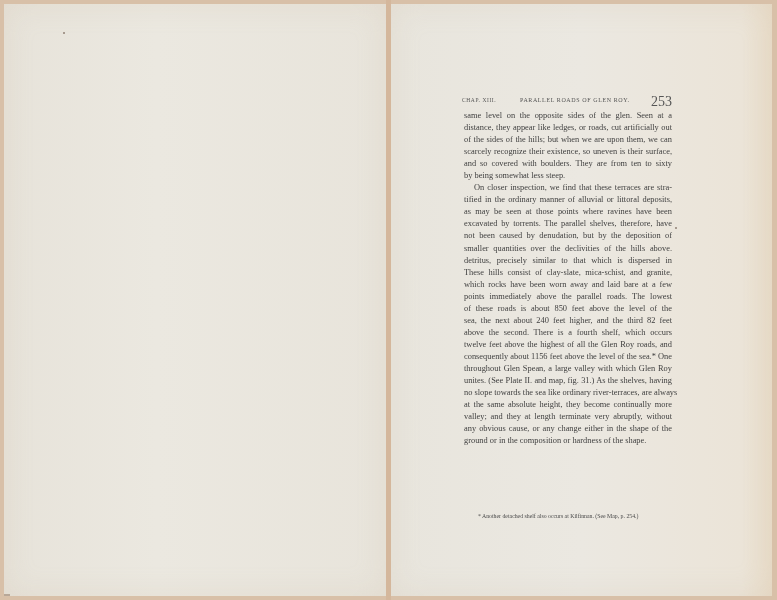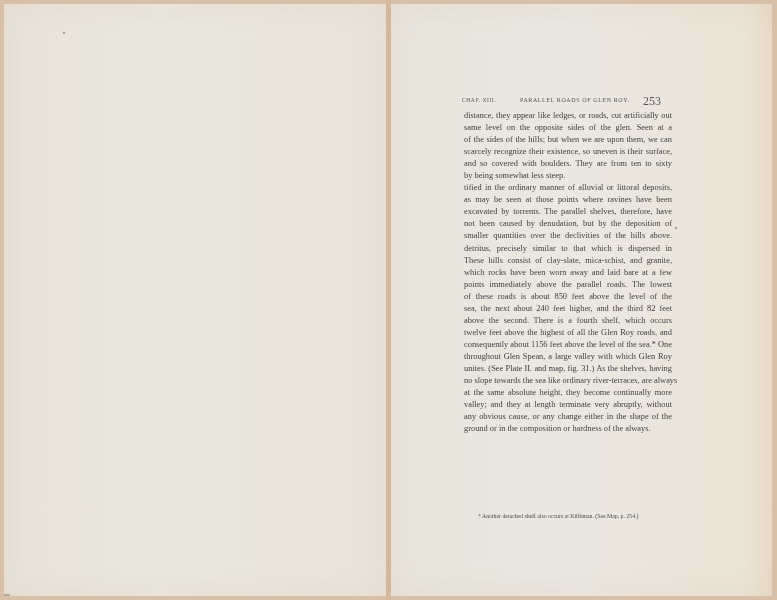--- a/index.html
+++ b/index.html
@@ -62,23 +62,23 @@
       font-size: 5.5px;
     }
     .running-head .title {
       position: absolute;
       left: 58px;
       top: 1px;
       font-size: 6px;
     }
     .running-head .pageno {
       position: absolute;
-      right: 11px;
+      right: 0;
       top: -2px;
-      font-size: 12px;
+      font-size: 14px;
       letter-spacing: 0;
     }
     .body-text {
       position: absolute;
       left: 464px;
       top: 110px;
       width: 208px;
       font-size: 8.4px;
       line-height: 12.05px;
       color: #3e3e3e;
@@ -134,45 +134,46 @@
   <div class="page right"></div>
   <div class="corner-mark"></div>
 
   <div class="running-head">
     <span class="chap">CHAP. XIII.</span>
     <span class="title">PARALLEL ROADS OF GLEN ROY.</span>
     <span class="pageno">253</span>
   </div>
 
   <div class="body-text">
+    <span class="line">same level on the opposite sides of the glen. Seen at a</span>
     <span class="line">distance, they appear like ledges, or roads, cut artificially out</span>
-    <span class="line">same level on the opposite sides of the glen. Seen at a</span>
     <span class="line">of the sides of the hills; but when we are upon them, we can</span>
     <span class="line">scarcely recognize their existence, so uneven is their surface,</span>
     <span class="line">and so covered with boulders. They are from ten to sixty</span>
     <span class="line last">by being somewhat less steep.</span>
+    <span class="line indent">On closer inspection, we find that these terraces are stra-</span>
     <span class="line">tified in the ordinary manner of alluvial or littoral deposits,</span>
     <span class="line">as may be seen at those points where ravines have been</span>
     <span class="line">excavated by torrents. The parallel shelves, therefore, have</span>
     <span class="line">not been caused by denudation, but by the deposition of</span>
     <span class="line">smaller quantities over the declivities of the hills above.</span>
     <span class="line">detritus, precisely similar to that which is dispersed in</span>
     <span class="line">These hills consist of clay-slate, mica-schist, and granite,</span>
     <span class="line">which rocks have been worn away and laid bare at a few</span>
     <span class="line">points immediately above the parallel roads. The lowest</span>
     <span class="line">of these roads is about 850 feet above the level of the</span>
     <span class="line">sea, the next about 240 feet higher, and the third 82 feet</span>
     <span class="line">above the second. There is a fourth shelf, which occurs</span>
     <span class="line">twelve feet above the highest of all the Glen Roy roads, and</span>
     <span class="line">consequently about 1156 feet above the level of the sea.* One</span>
     <span class="line">throughout Glen Spean, a large valley with which Glen Roy</span>
     <span class="line">unites. (See Plate II. and map, fig. 31.) As the shelves, having</span>
     <span class="line">no slope towards the sea like ordinary river-terraces, are always</span>
     <span class="line">at the same absolute height, they become continually more</span>
     <span class="line">valley; and they at length terminate very abruptly, without</span>
     <span class="line">any obvious cause, or any change either in the shape of the</span>
-    <span class="line last">ground or in the composition or hardness of the always.</span>
+    <span class="line last">ground or in the composition or hardness of the shape.</span>
   </div>
 
   <div class="footnote">* Another detached shelf also occurs at Kilfinnan. (See Map, p. 254.)</div>
 
   <div class="speck" style="left:675px;top:227px;"></div>
 </div>
 
 </body></html>

